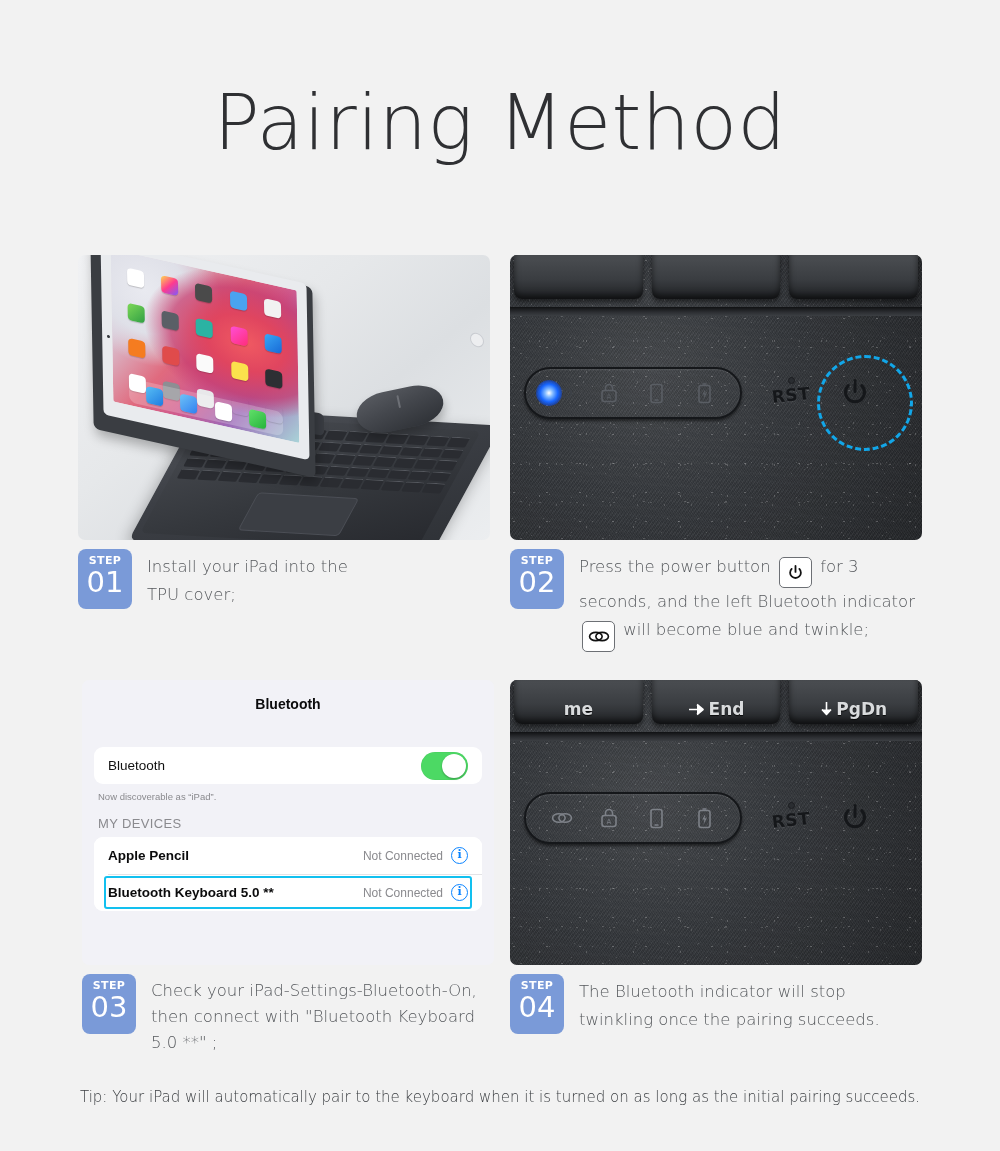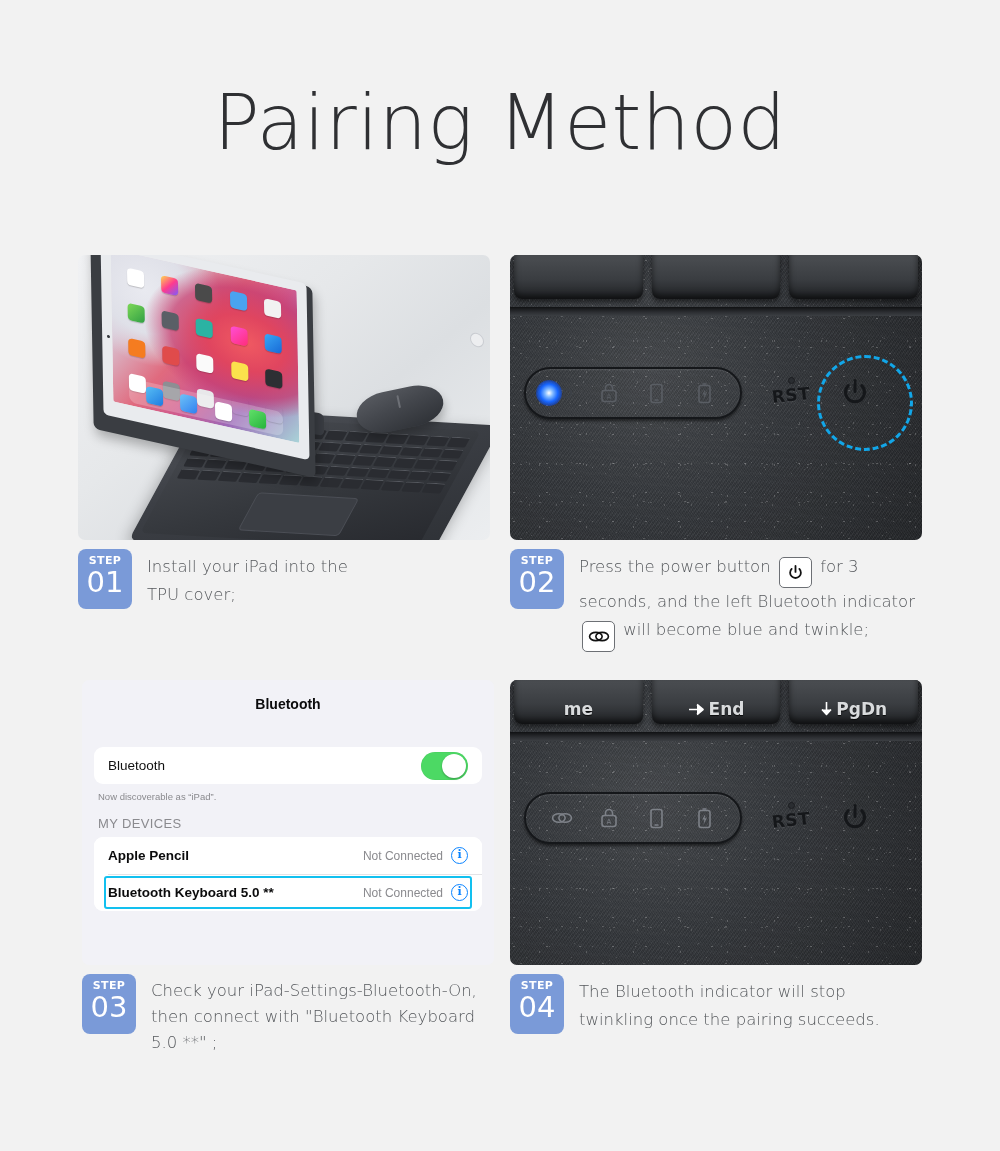--- a/index.html
+++ b/index.html
@@ -568,13 +568,14 @@
         <div class="badge">
           <div class="badge-top">STEP</div>
           <div class="badge-num">04</div>
         </div>
         <div class="cap-text" style="max-width:355px">The Bluetooth indicator will stop twinkling once the pairing succeeds.</div>
       </div>
     </div>
 
   </div>
 
+  <div class="tip">Tip:  Your iPad will automatically pair to the keyboard when it is turned on as long as the initial pairing succeeds.</div>
 </div>
 
 </body></html>

